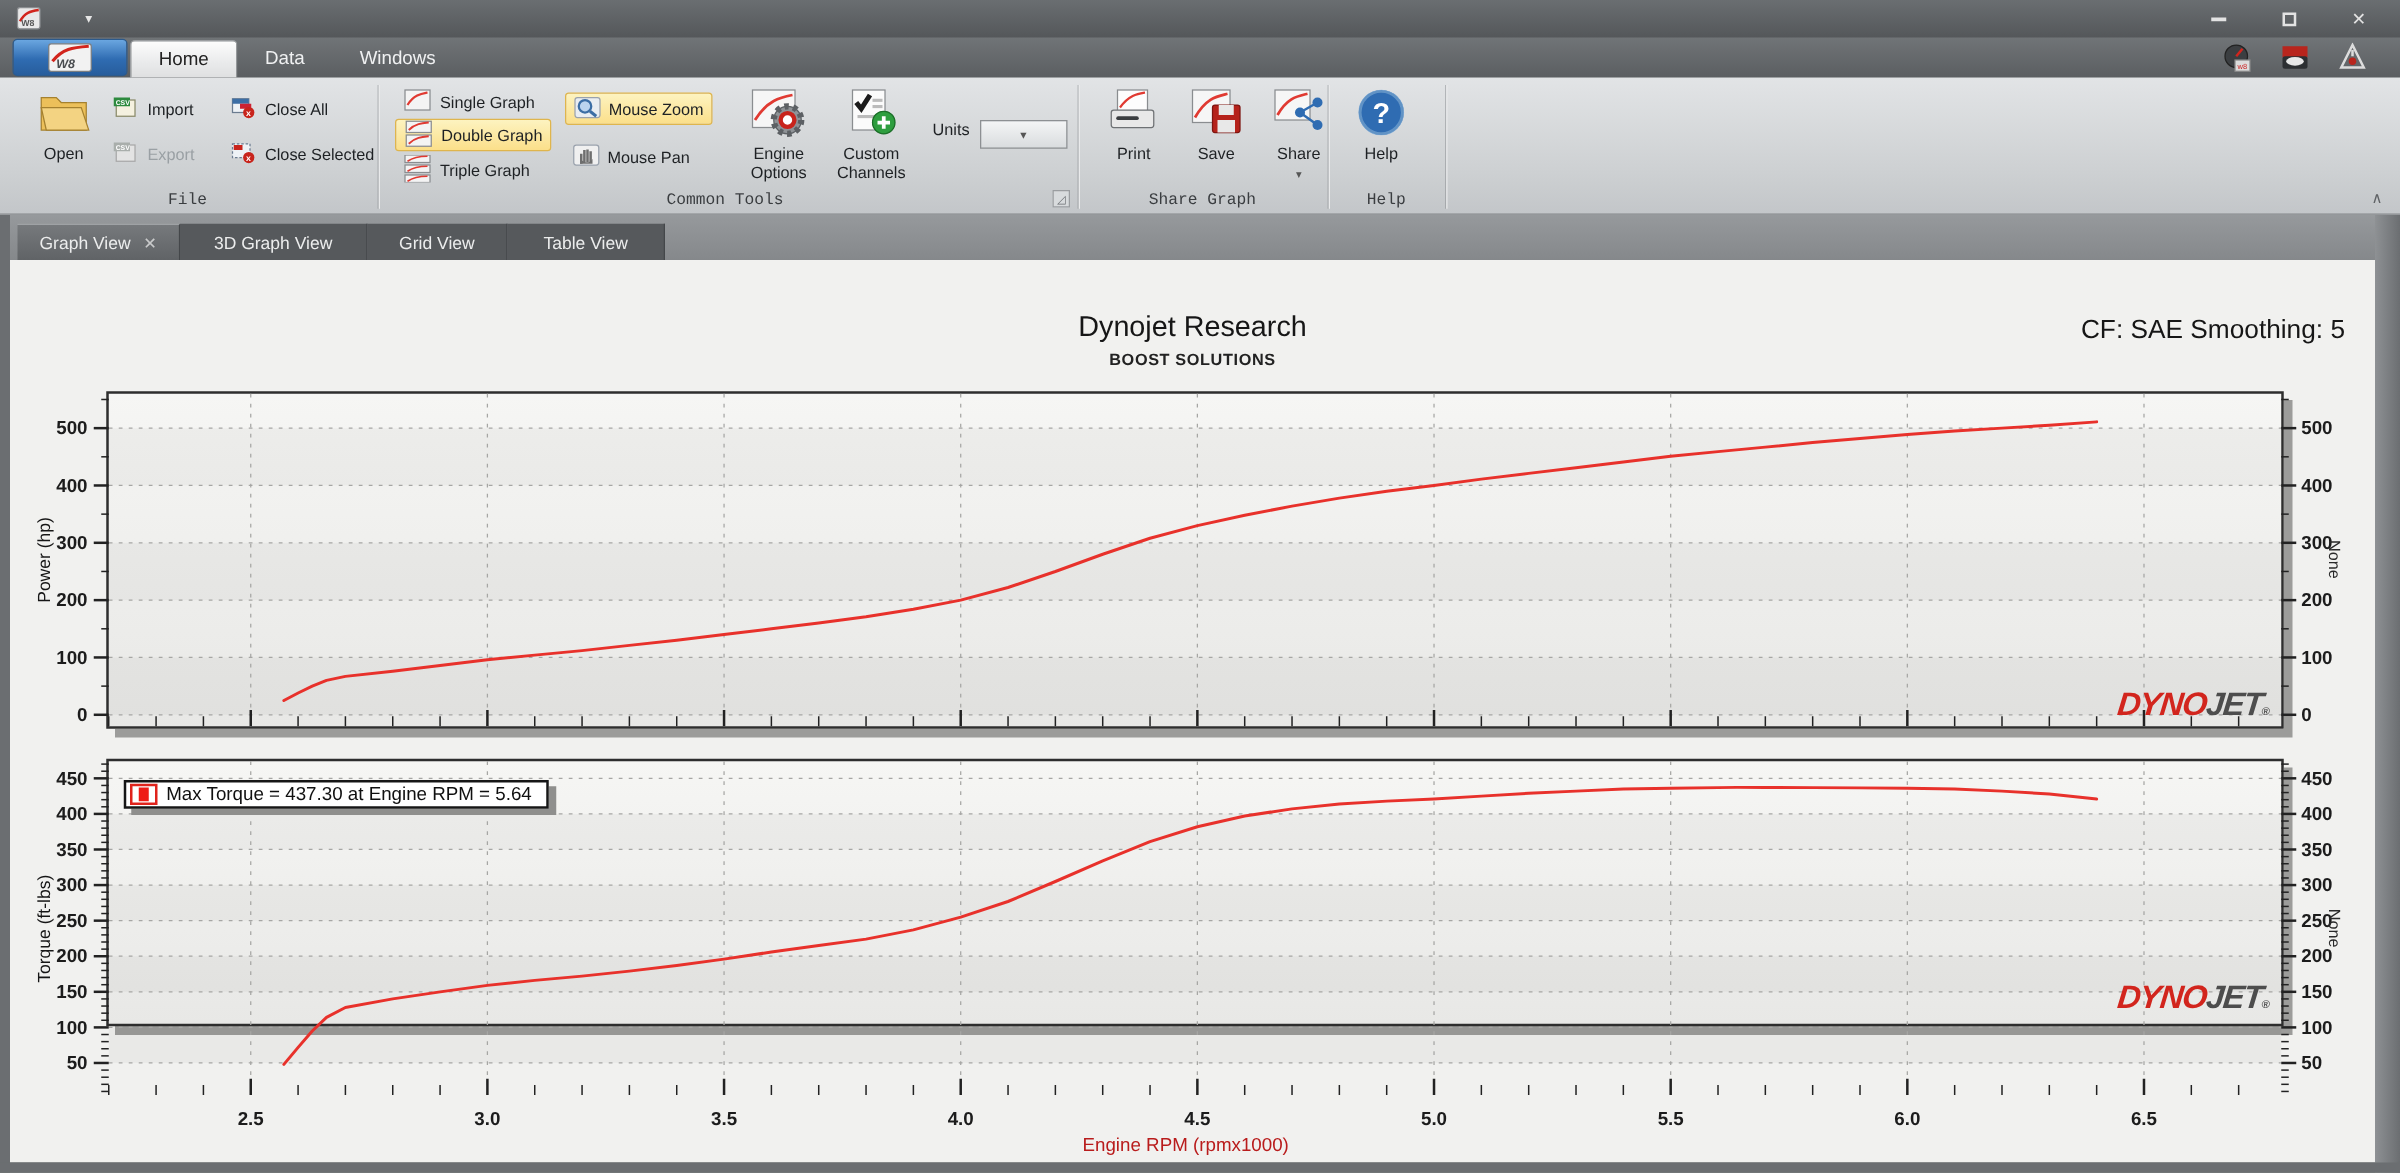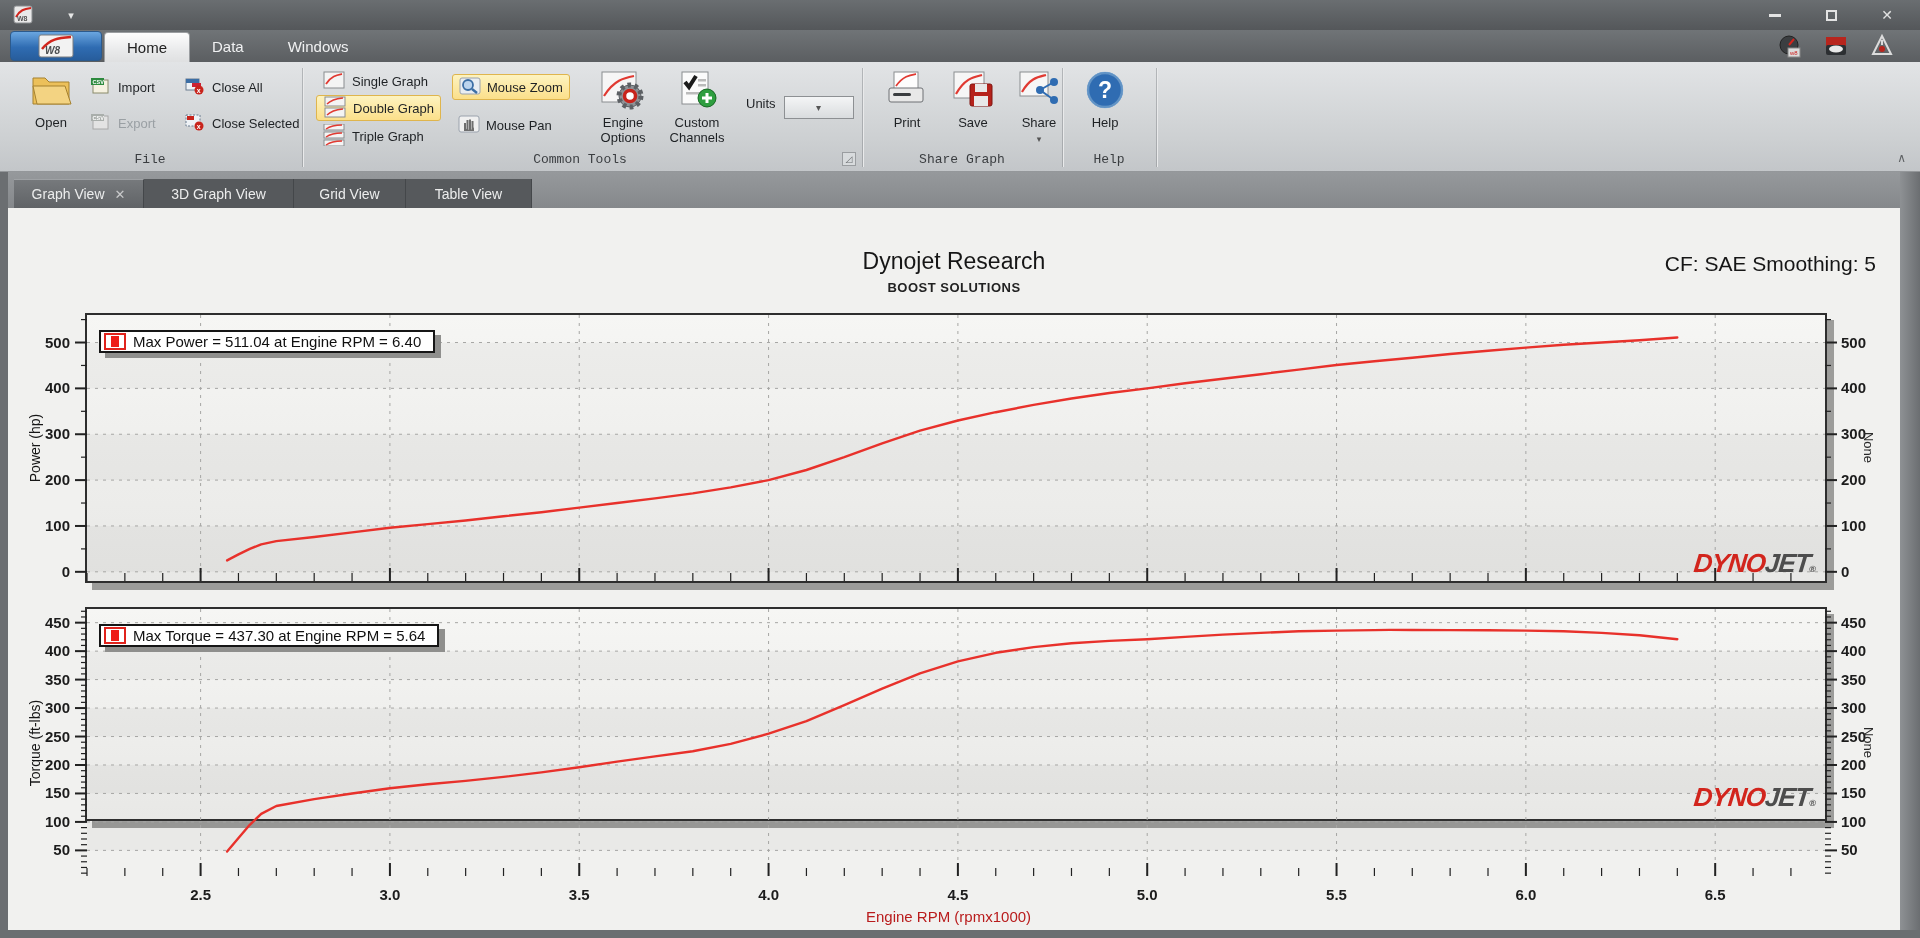--- a/index.html
+++ b/index.html
@@ -387,26 +387,20 @@
       </div>
     <div class="vtab-overflow">▾</div>
   </div>
 
   <div class="content">
     <div class="chart-title">Dynojet Research</div>
     <div class="chart-subtitle">BOOST SOLUTIONS</div>
     <div class="chart-cf">CF: SAE Smoothing: 5</div>
 
     <div class="plot" id="plot0" style="left:77px; top:105px; width:1742px; height:270px;">
-      <div class="legend">
-        <span class="swatch">
-            <i></i>
-          </span>
-        <span>Max Power = 511.04 at Engine RPM = 6.40</span>
-      </div>
       <div class="dynologo" style="right:10px; bottom:2px;">
         <span class="d1">DYNO</span><span class="d2">JET</span><span class="reg">®</span>
       </div>
     <svg width="1738" height="266">
           <rect x="0" y="210.96551724137933" width="1738" height="45.86206896551724" fill="rgba(0,0,0,0.03)"></rect>
           <rect x="0" y="119.24137931034483" width="1738" height="45.86206896551724" fill="rgba(0,0,0,0.03)"></rect>
           <rect x="0" y="27.517241379310345" width="1738" height="45.86206896551724" fill="rgba(0,0,0,0.03)"></rect>
           <g stroke="#a6a6a4" stroke-width="1" stroke-dasharray="3 5">
             <line x1="0" y1="256.82758620689657" x2="1738" y2="256.82758620689657"></line>
             <line x1="0" y1="210.96551724137933" x2="1738" y2="210.96551724137933"></line>

